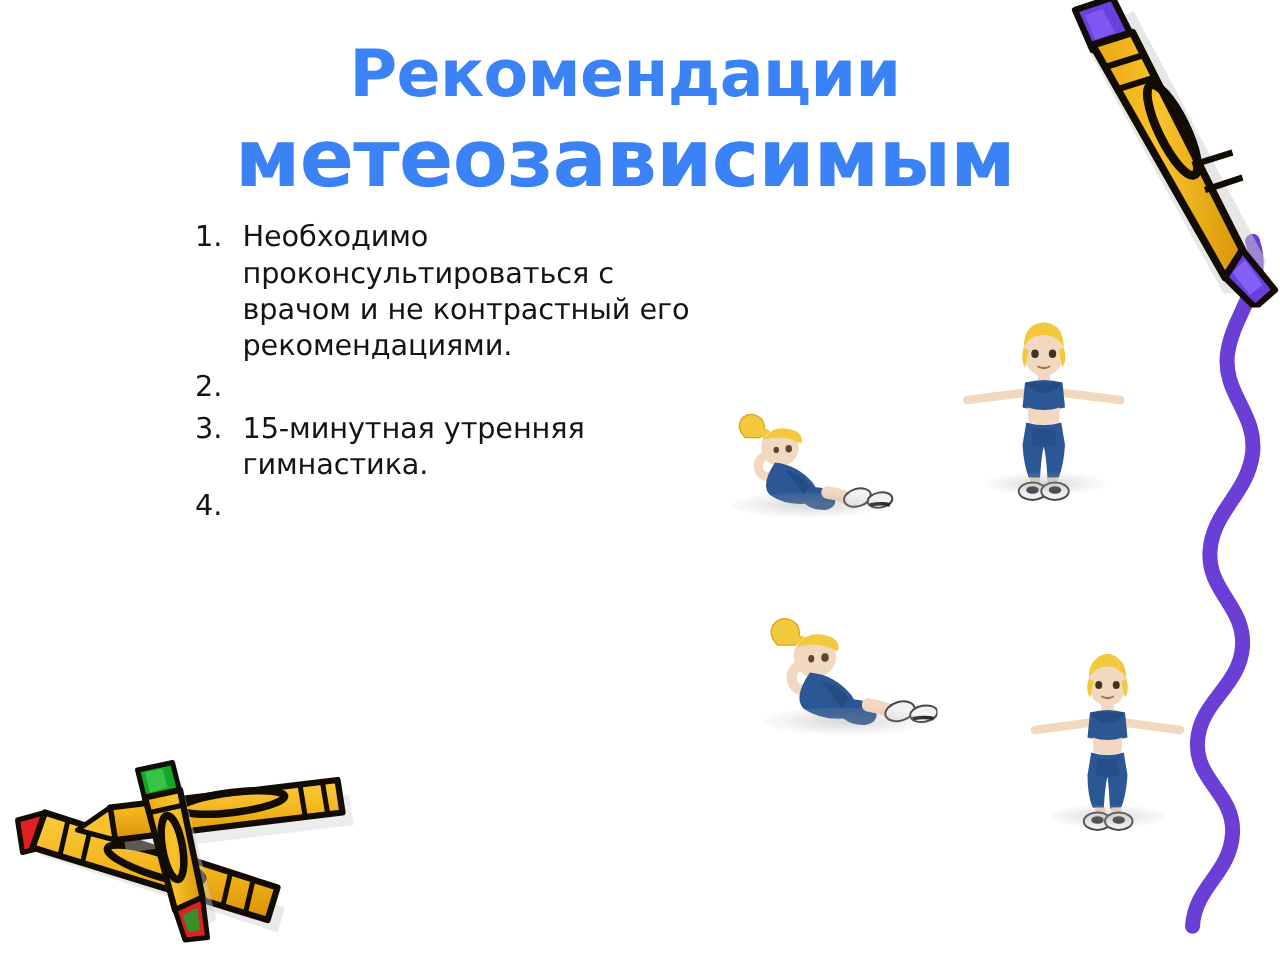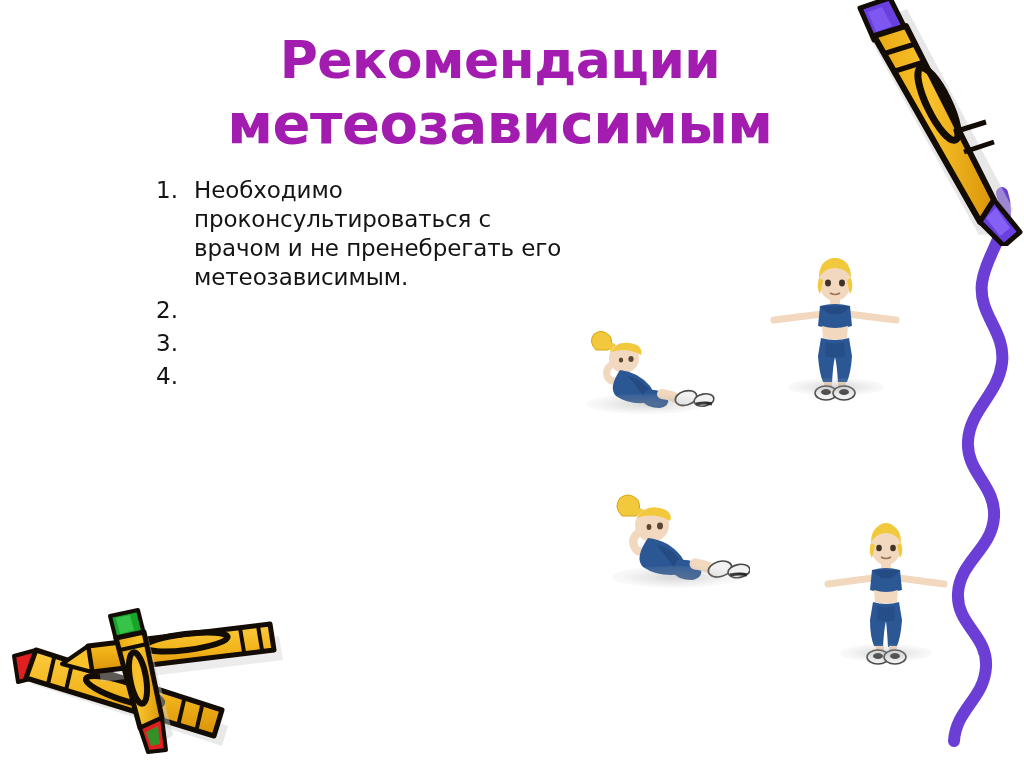--- a/index.html
+++ b/index.html
@@ -23,26 +23,26 @@
     top: 30px;
     width: 660px;
     text-align: center;
     z-index: 6;
   }
   .title-line {
     font-family: "DejaVu Sans", sans-serif;
     font-weight: bold;
     font-size: 52px;
     line-height: 1.17;
-    color: #a21caf;
+    color: #3b82f6;
     letter-spacing: -0.5px;
     white-space: nowrap;
   }
   #title-line-1 { font-size: 52px; }
-  #title-line-2 { font-size: 56px; }
+  #title-line-2 { font-size: 64px; }
 
   
   #list-block {
     position: absolute;
     left: 152px;
     top: 176px;
     width: 412px;
     z-index: 6;
   }
   .list-item {
@@ -92,29 +92,30 @@
 
   <div id="title-block">
     <div class="title-line" id="title-line-1">Рекомендации</div>
     <div class="title-line" id="title-line-2">метеозависимым</div>
   </div>
 
   <div id="list-block">
 
     <div class="list-item">
       <div class="item-marker">1.</div>
-      <div class="item-text">Необходимо проконсультироваться с врачом и не пренебрегать его метеозависимым.</div>
+      <div class="item-text">Необходимо проконсультироваться с врачом и не контрастный его рекомендациями.</div>
     </div>
 
     <div class="list-item">
       <div class="item-marker">2.</div>
     </div>
 
     <div class="list-item">
       <div class="item-marker">3.</div>
+      <div class="item-text"> 15-минутная утренняя гимнастика.</div>
     </div>
 
     <div class="list-item">
       <div class="item-marker">4.</div>
     </div>
 
   </div>
 
   <svg id="squiggle" style="left:930px; top:185px;" width="94" height="580" viewBox="0 0 94 580">
     <path d="M 72 8

